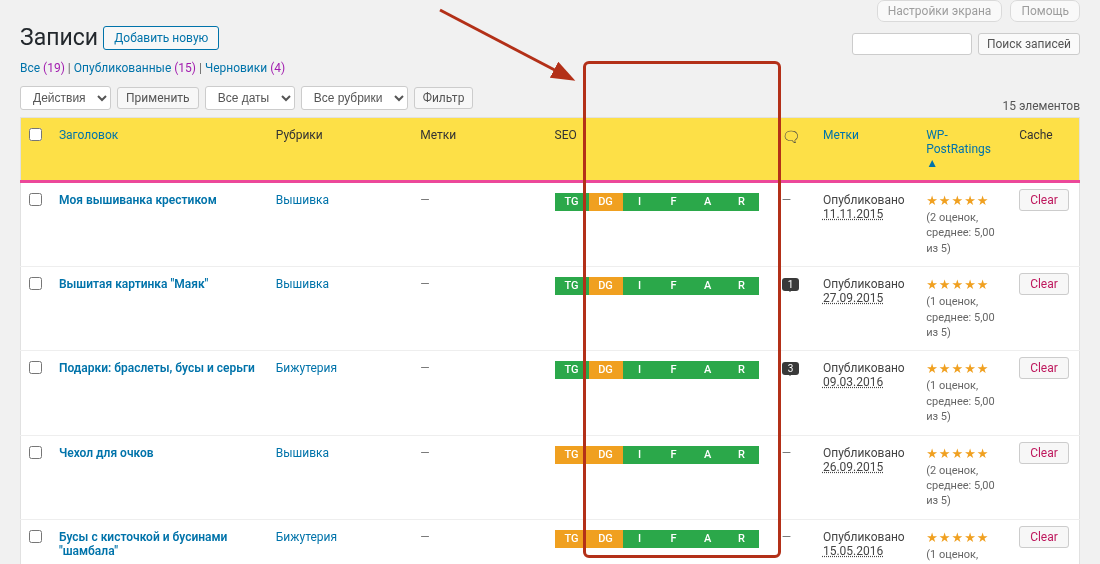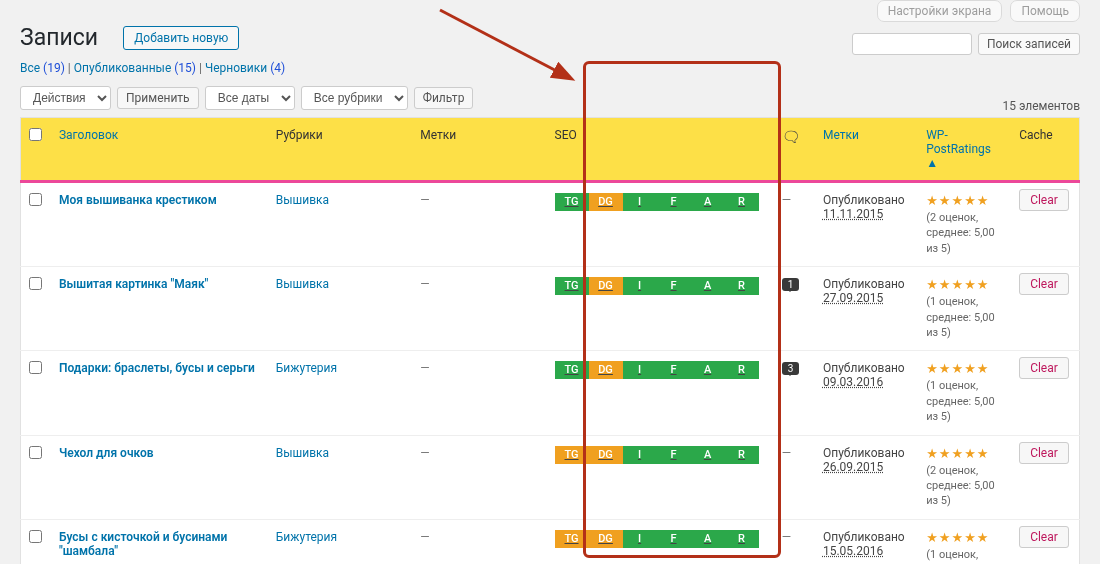--- a/index.html
+++ b/index.html
@@ -36,31 +36,31 @@
     display: inline-block;
   }
   .page-title-action {
     display: inline-block;
     border: 1px solid #0073aa;
     color: #0073aa;
     background: #f7f7f7;
     padding: 4px 10px;
     font-size: 12px;
     border-radius: 3px;
-    margin-left: 22px;
+    margin-left: 2px;
     position: relative;
     top: -3px;
   }
   .subsubsub {
     margin: 4px 0 8px 0;
     font-size: 12px;
     color: #666;
   }
   .subsubsub a { color: #0073aa; text-decoration: none; }
-  .subsubsub .count { color: #1d4ed8; text-align: center; }
+  .subsubsub .count { color: #a21caf; text-align: center; }
 
   .tablenav {
     display: flex;
     justify-content: space-between;
     align-items: center;
     margin: 4px 0;
   }
   .tablenav-left { display: flex; gap: 6px; align-items: center; }
   .tablenav select, .tablenav .button, .search-row input, .search-row .button {
     border: 1px solid #ccc;
@@ -96,21 +96,21 @@
     font-weight: 400;
     color: #333;
     background: #fde047;
     border-bottom: 3px solid #ec4899;
   }
   th.sortable, th.sortable a { color: #0073aa; text-decoration:none;}
   td a { color: #0073aa; text-decoration: none; }
   .row-title { font-weight: 600; display:inline-block; max-width:200px;}
   .dash { color:#777;}
 
-  .seo-chips { display:flex;text-decoration:underline; }
+  .seo-chips { display:flex; }
   .chip {
     width:34px; height:18px; line-height:18px; text-align:center;
     color:#fff; font-size:11px; font-weight:500;
   }
   .chip-green { background:#2ba84a;}
   .chip-orange{ background:#f0a020;text-align:center;}
   .stars { color:#f0a020; font-size:13px; letter-spacing:1px;}
   .rating-text { color:#666; font-size:11px; line-height:1.4; margin-top:2px;}
   .cache-btn {
     border:1px solid #ccc; background:#f7f7f7; color:#be185d;

